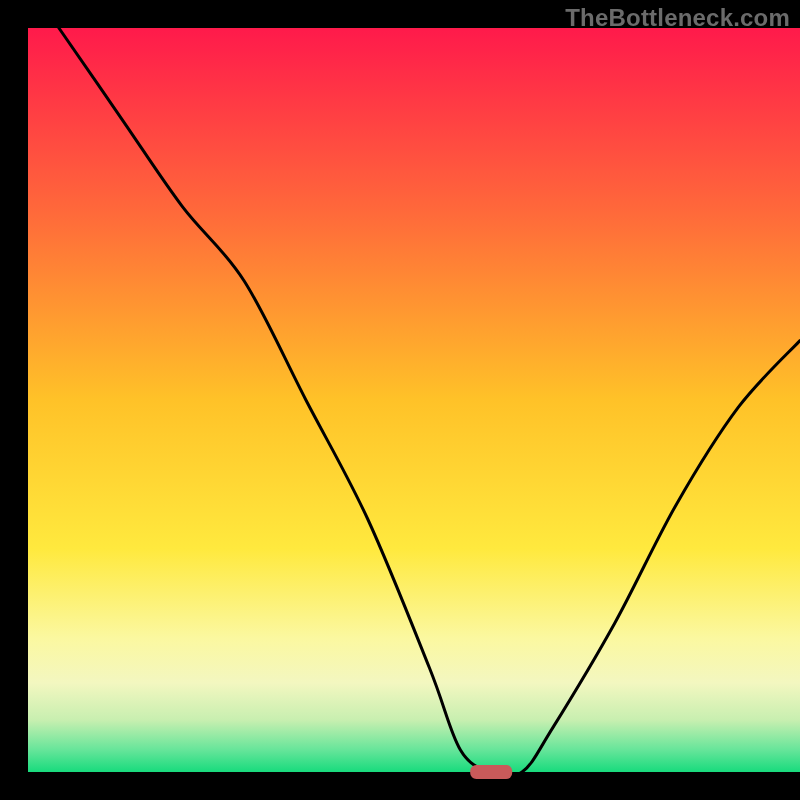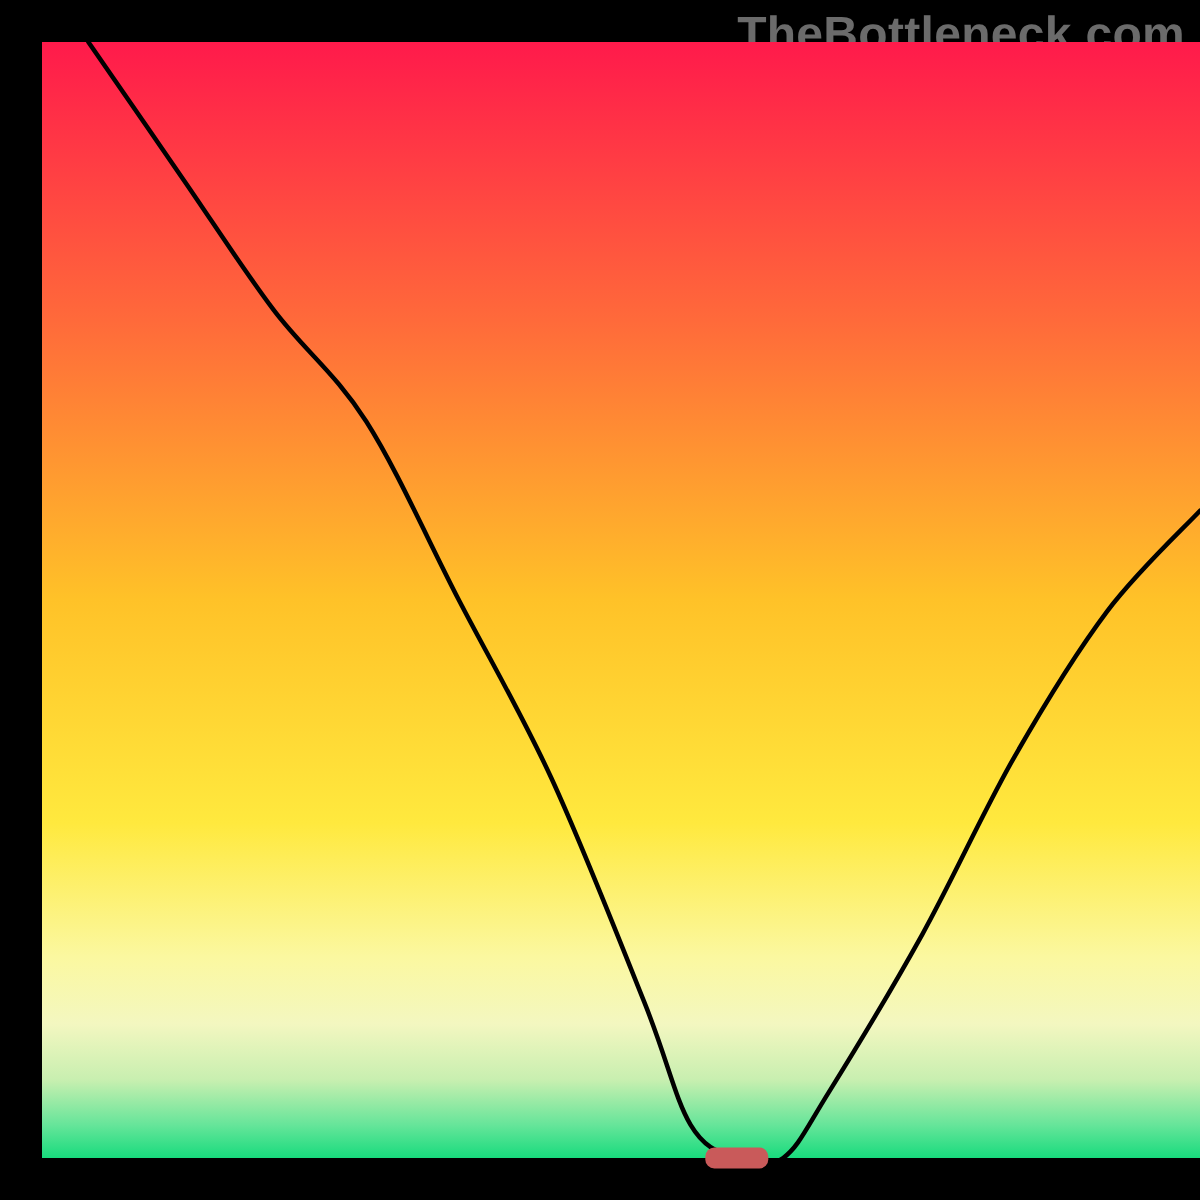--- a/index.html
+++ b/index.html
@@ -14,21 +14,21 @@
     position: relative;
     width: 800px;
     height: 800px;
     background: #000;
   }
   .watermark {
     position: absolute;
     top: 4px;
     right: 10px;
     font-family: Arial, Helvetica, sans-serif;
-    font-size: 32px;
+    font-size: 24px;
     font-weight: 600;
     color: #6b6b6b;
     letter-spacing: 0.2px;
     user-select: none;
   }
   svg {
     position: absolute;
     top: 0;
     left: 0;
   }

